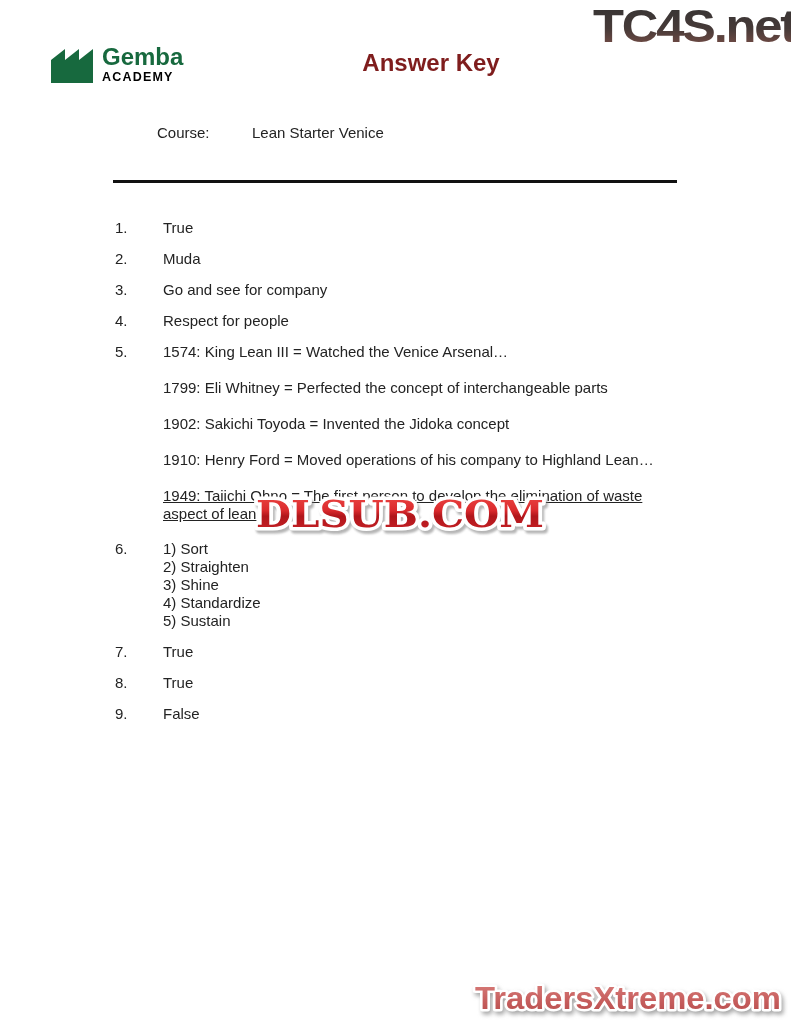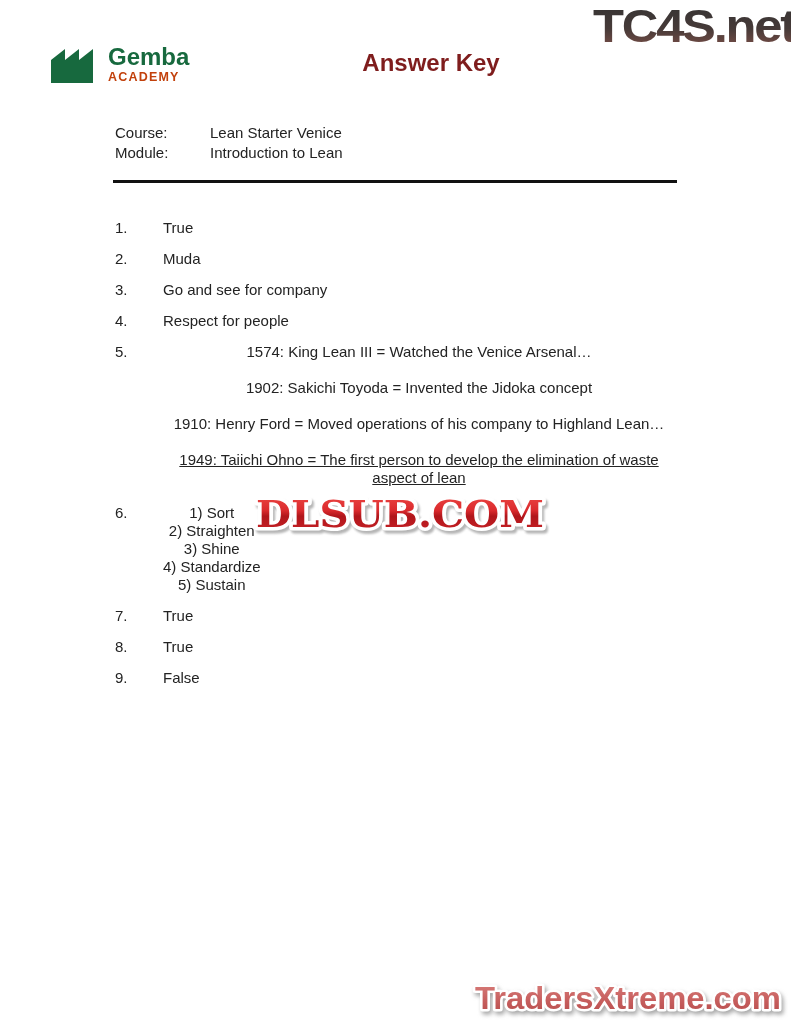--- a/index.html
+++ b/index.html
@@ -12,35 +12,35 @@
     font-family: "Liberation Sans", sans-serif;
     color: #232323;
   }
 
   
   .logo {
     position: absolute;
     left: 50px; top: 44px;
     display: flex;
     align-items: center;
-    gap: 12px;
+    gap: 6px;
   }
   .logo-icon svg { display: block; }
   .logo-text { line-height: 1; }
   .logo-name {
     font-size: 24px;
     font-weight: bold;
     color: #17693e;
     letter-spacing: 0px;
     display: block;
   }
   .logo-sub {
     font-size: 12.5px;
     font-weight: bold;
-    color: #c2410c;
+    color: #000000;
     letter-spacing: 1.2px;
     display: block;
     margin-top: 2px;
   }
   .page-title {
     position: absolute;
     left: 431px; top: 49px;
     transform: translateX(-50%);
     font-size: 24px;
     font-weight: bold;
@@ -53,40 +53,40 @@
   }
 
   
   .meta {
     position: absolute;
     left: 115px; top: 123px;
     font-size: 15px;
     line-height: 20px;
   }
   .meta-row { display: flex; }
-  .meta-label { width: 95px; }
+  .meta-label { width: 95px; margin-left: 42px; }
   .rule {
     position: absolute;
     left: 113px; top: 180px;
     width: 564px; height: 3px;
     background: #111;
   }
 
   
   .answers {
     position: absolute;
     left: 115px; top: 219px;
     width: 562px;
     font-size: 15px;
     line-height: 18px;
   }
   .answer { display: flex; margin-bottom: 13px; }
   .answer .num { width: 48px; flex: 0 0 48px; }
   .answer .body { max-width: 512px; }
-  .answer .body p { margin: 0; text-align: center; }
+  .answer .body p { margin: 0; }
   .answer.spaced .body p { margin: 0 0 18px 0; }
   .answer.spaced .body p:last-child { margin-bottom: 0; text-decoration: underline; }
   .answer.spaced { margin-bottom: 17px; }
 
   
   .wm-stamp {
     position: absolute;
     left: 250px; top: 486px;
   }
   .wm-bottom {
@@ -124,24 +124,20 @@
       </defs>
       <text x="2" y="45" font-family="Liberation Sans, sans-serif" font-size="46" font-weight="bold" letter-spacing="-2" textLength="202" lengthAdjust="spacingAndGlyphs" fill="url(#tcgrad)">TC4S.net</text>
     </svg>
   </div>
 
   <div class="meta">
     <div class="meta-row">
       <span class="meta-label">Course:</span>
       <span class="meta-value">Lean Starter Venice</span>
     </div>
-    <div class="meta-row">
-      <span class="meta-label">Module:</span>
-      <span class="meta-value">Introduction to Lean</span>
-    </div>
   </div>
 
   <div class="rule"></div>
 
   <div class="answers">
 
     <div class="answer">
       <span class="num">1.</span>
       <div class="body">
           <p>True</p>
@@ -166,20 +162,21 @@
       <span class="num">4.</span>
       <div class="body">
           <p>Respect for people</p>
         </div>
     </div>
 
     <div class="answer spaced">
       <span class="num">5.</span>
       <div class="body">
         <p>1574: King Lean III = Watched the Venice Arsenal…</p>
+        <p>1799: Eli Whitney = Perfected the concept of interchangeable parts</p>
         <p>1902: Sakichi Toyoda = Invented the Jidoka concept</p>
         <p>1910: Henry Ford = Moved operations of his company to Highland Lean…</p>
         <p>1949: Taiichi Ohno = The first person to develop the elimination of waste aspect of lean</p>
       </div>
     </div>
 
     <div class="answer">
       <span class="num">6.</span>
       <div class="body">
         <p>1) Sort</p>

